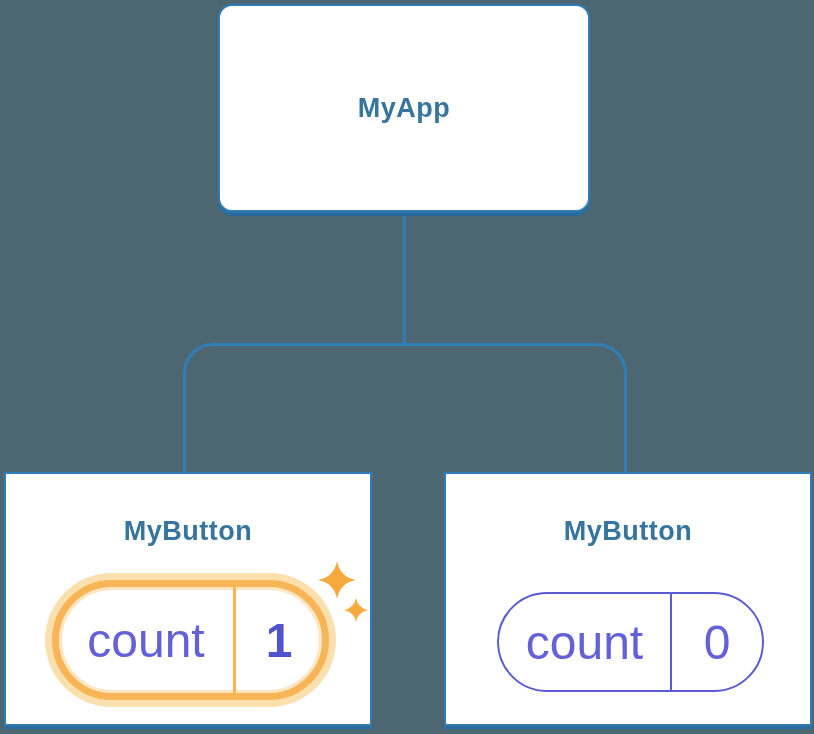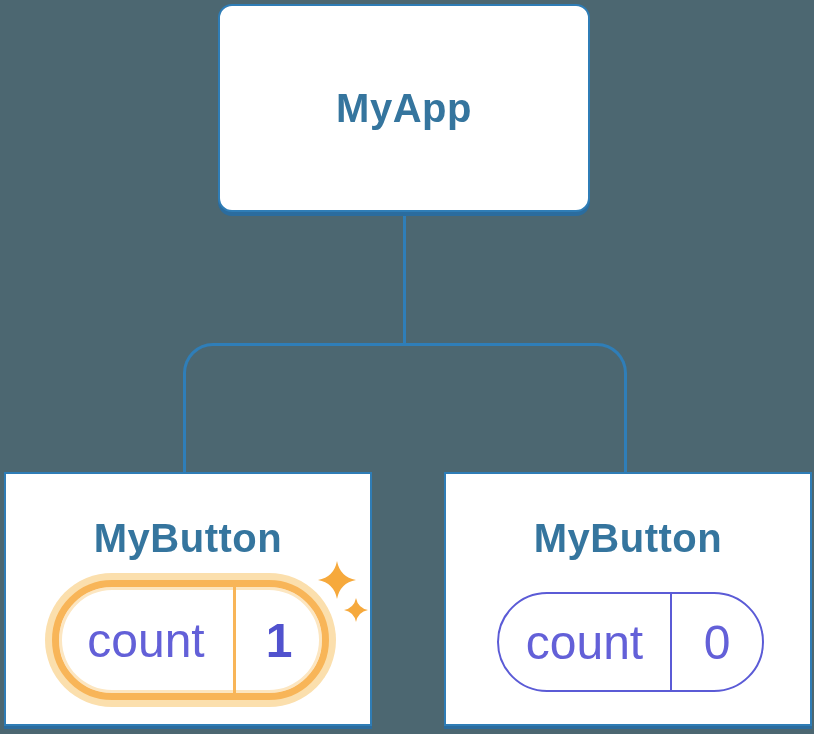--- a/index.html
+++ b/index.html
@@ -50,21 +50,21 @@
     width: 368px; height: 254px;
     border-radius: 0;
     box-shadow: 0 3px 0 #2B6C9E;
   }
   .child-left  { left: 4px; }
   .child-right { left: 444px; }
 
   .title {
     margin: 0;
     color: #35759E;
-    font-size: 40px;
+    font-size: 27px;
     font-weight: bold;
     letter-spacing: 0.5px;
     text-align: center;
   }
   .child-title {
     position: absolute;
     left: 0; right: 0;
     top: 42px;
   }
 

